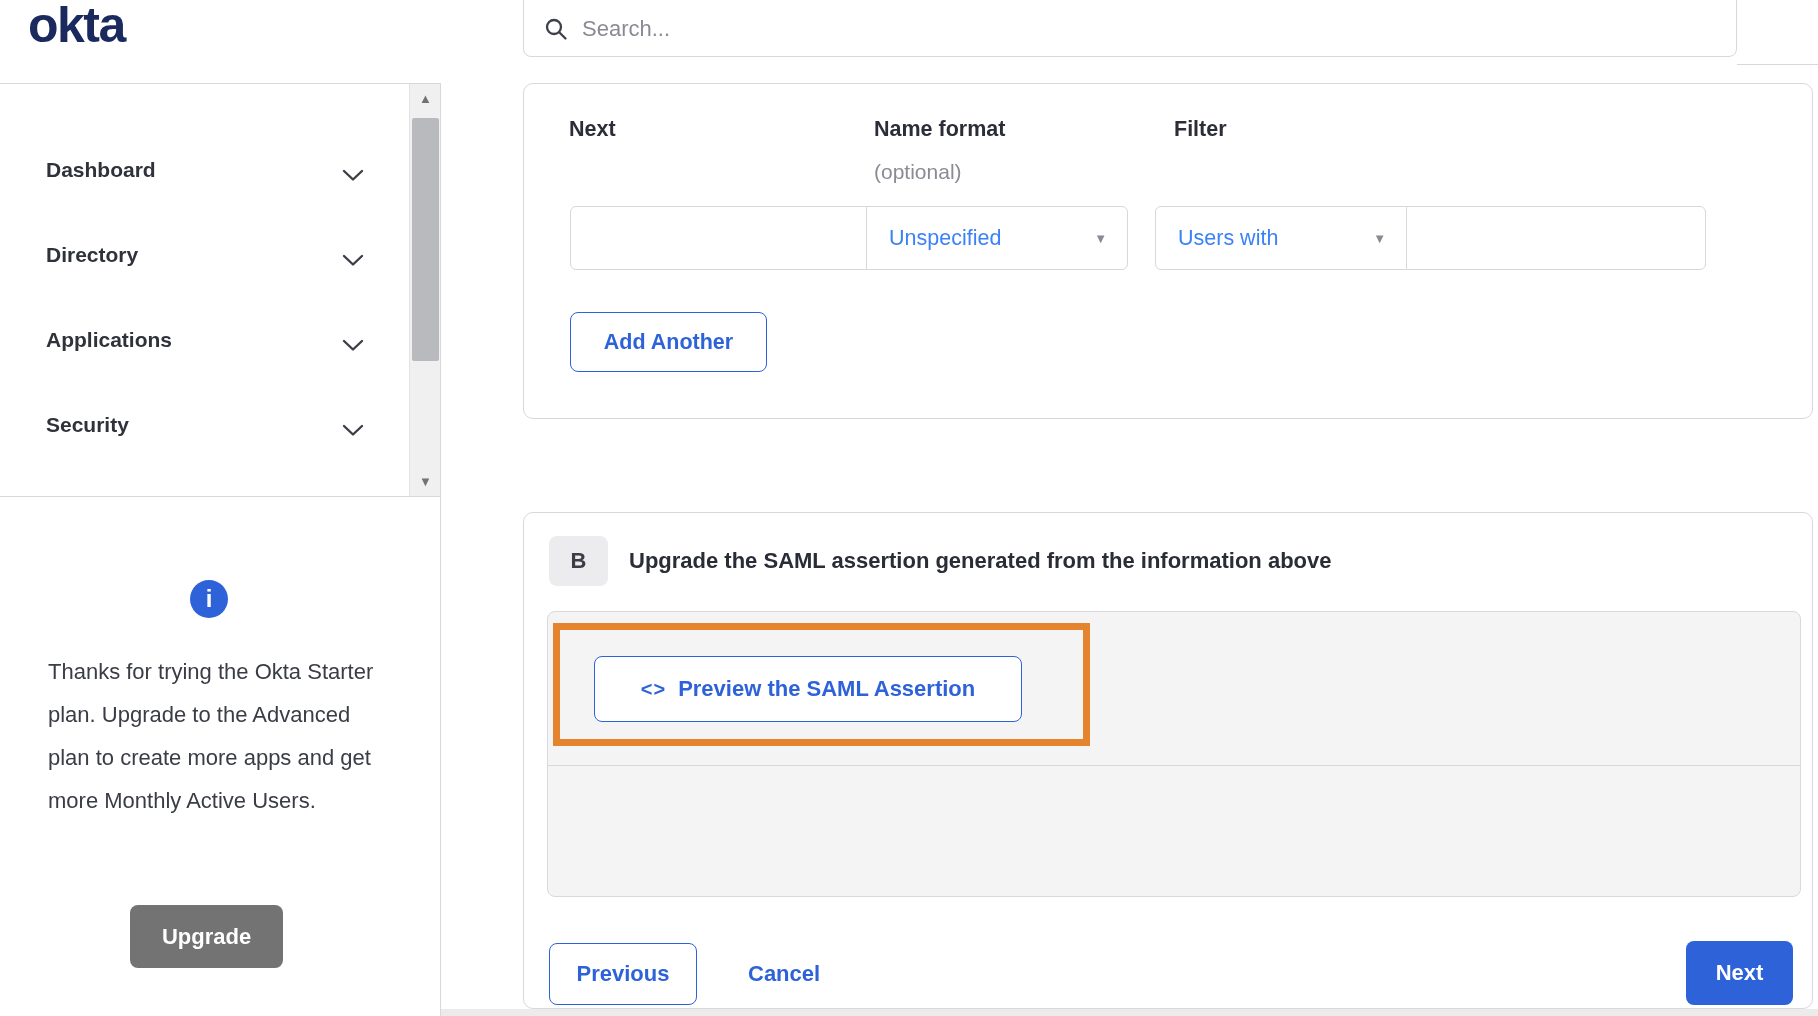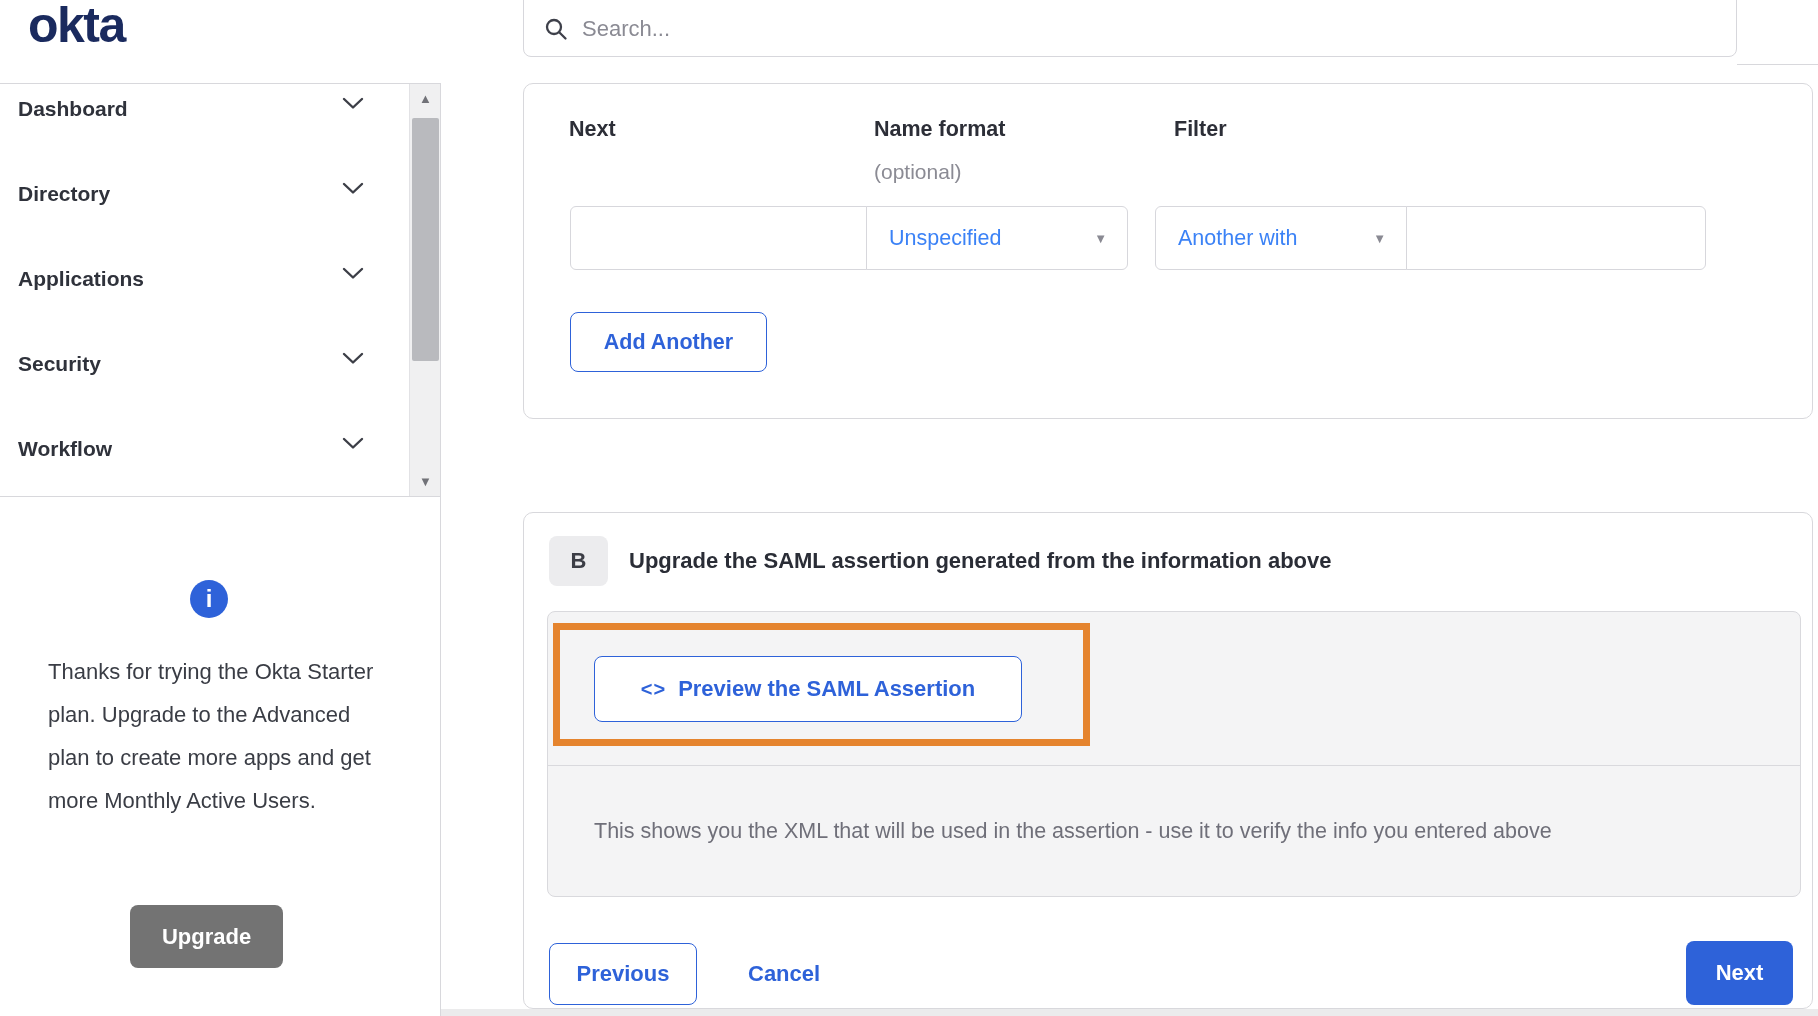--- a/index.html
+++ b/index.html
@@ -16,22 +16,22 @@
   .search-box svg { flex:0 0 auto; margin-right:14px; }
   .search-input { flex:1; border:none; outline:none; font-family:"Liberation Sans",sans-serif;
                   font-size:22px; color:#3a3c46; background:transparent; }
   .search-input::placeholder { color:#8a8a93; }
   .seg-line { position:absolute; background:#d8d8dc; }
 
   
   .sidebar { position:absolute; left:0; top:83px; width:441px; height:414px; background:#fff;
              border-top:1px solid #d8d8dc; border-bottom:1px solid #d8d8dc; overflow:hidden; }
   .nav { margin-right:33px; padding-top:13px; }
-  .nav-item { height:85px; display:flex; align-items:flex-start; justify-content:space-between;
-              padding:0 44px 0 18px; cursor:pointer; }
+  .nav-item { height:85px; display:flex; align-items:flex-end; justify-content:space-between;
+              padding:0 44px 0 18px; cursor:pointer;margin-left:28px; }
   .nav-label { font-size:21px; font-weight:600; color:#2f323b; }
   .scrollbar { position:absolute; right:0; top:0; width:32px; height:412px; background:#f0f0f1;
                border-left:1px solid #e2e2e5; }
   .scroll-arrow { position:absolute; left:0; width:100%; text-align:center; font-size:13px;
                   color:#717278; line-height:13px; cursor:pointer; }
   .scroll-thumb { position:absolute; left:2px; top:34px; width:27px; height:243px;
                   background:#b9babe; border-radius:2px; cursor:pointer; }
   .v-divider { position:absolute; left:440px; top:83px; width:1px; height:933px; background:#d8d8dc; }
 
   
@@ -154,44 +154,41 @@
     <div class="fld-label" style="left:350px; top:33px;">Name format</div>
     <div class="fld-hint" style="left:350px; top:76px;">(optional)</div>
     <div class="fld-label" style="left:650px; top:33px;">Filter</div>
 
     <input class="text-input" style="left: 46px; top: 122px; width: 297px; border-radius: 6px 0px 0px 6px;" type="text" value="">
     <div class="select" style="left:342px; top:122px; width:262px; border-radius:0 6px 6px 0;">
       <span class="select-value">Unspecified</span>
       <span class="caret">▼</span>
     </div>
     <div class="select" style="left:631px; top:122px; width:252px; border-radius:6px 0 0 6px;">
-      <span class="select-value">Another with</span>
+      <span class="select-value">Users with</span>
       <span class="caret">▼</span>
     </div>
     <input class="text-input" style="left: 882px; top: 122px; width: 300px; border-radius: 0px 6px 6px 0px;" type="text" value="">
 
     <div class="btn-outline" style="position:absolute; left:46px; top:228px; width:197px; height:60px;">Add Another</div>
   </div>
 
   <div class="card" id="card-preview">
     <div class="step-header">
       <div class="step-badge">B</div>
       <div class="step-heading">Upgrade the SAML assertion generated from the information above</div>
     </div>
 
     <div class="preview-panel">
       <div class="preview-panel-top">
         <div class="btn-outline preview-btn">
           <span class="code-glyph">&lt;&gt;</span>
           <span>Preview the SAML Assertion</span>
         </div>
       </div>
-      <div class="preview-panel-bottom">
-        <span class="panel-note">This shows you the XML that will be used in the assertion - use it to verify the info you entered above</span>
-      </div>
     </div>
 
     <div class="annotation"></div>
 
     <div class="btn-outline prev-btn">Previous</div>
     <div class="cancel-link">Cancel</div>
     <div class="btn-solid next-btn">Next</div>
   </div>
 
   <div class="bottom-strip"></div>

